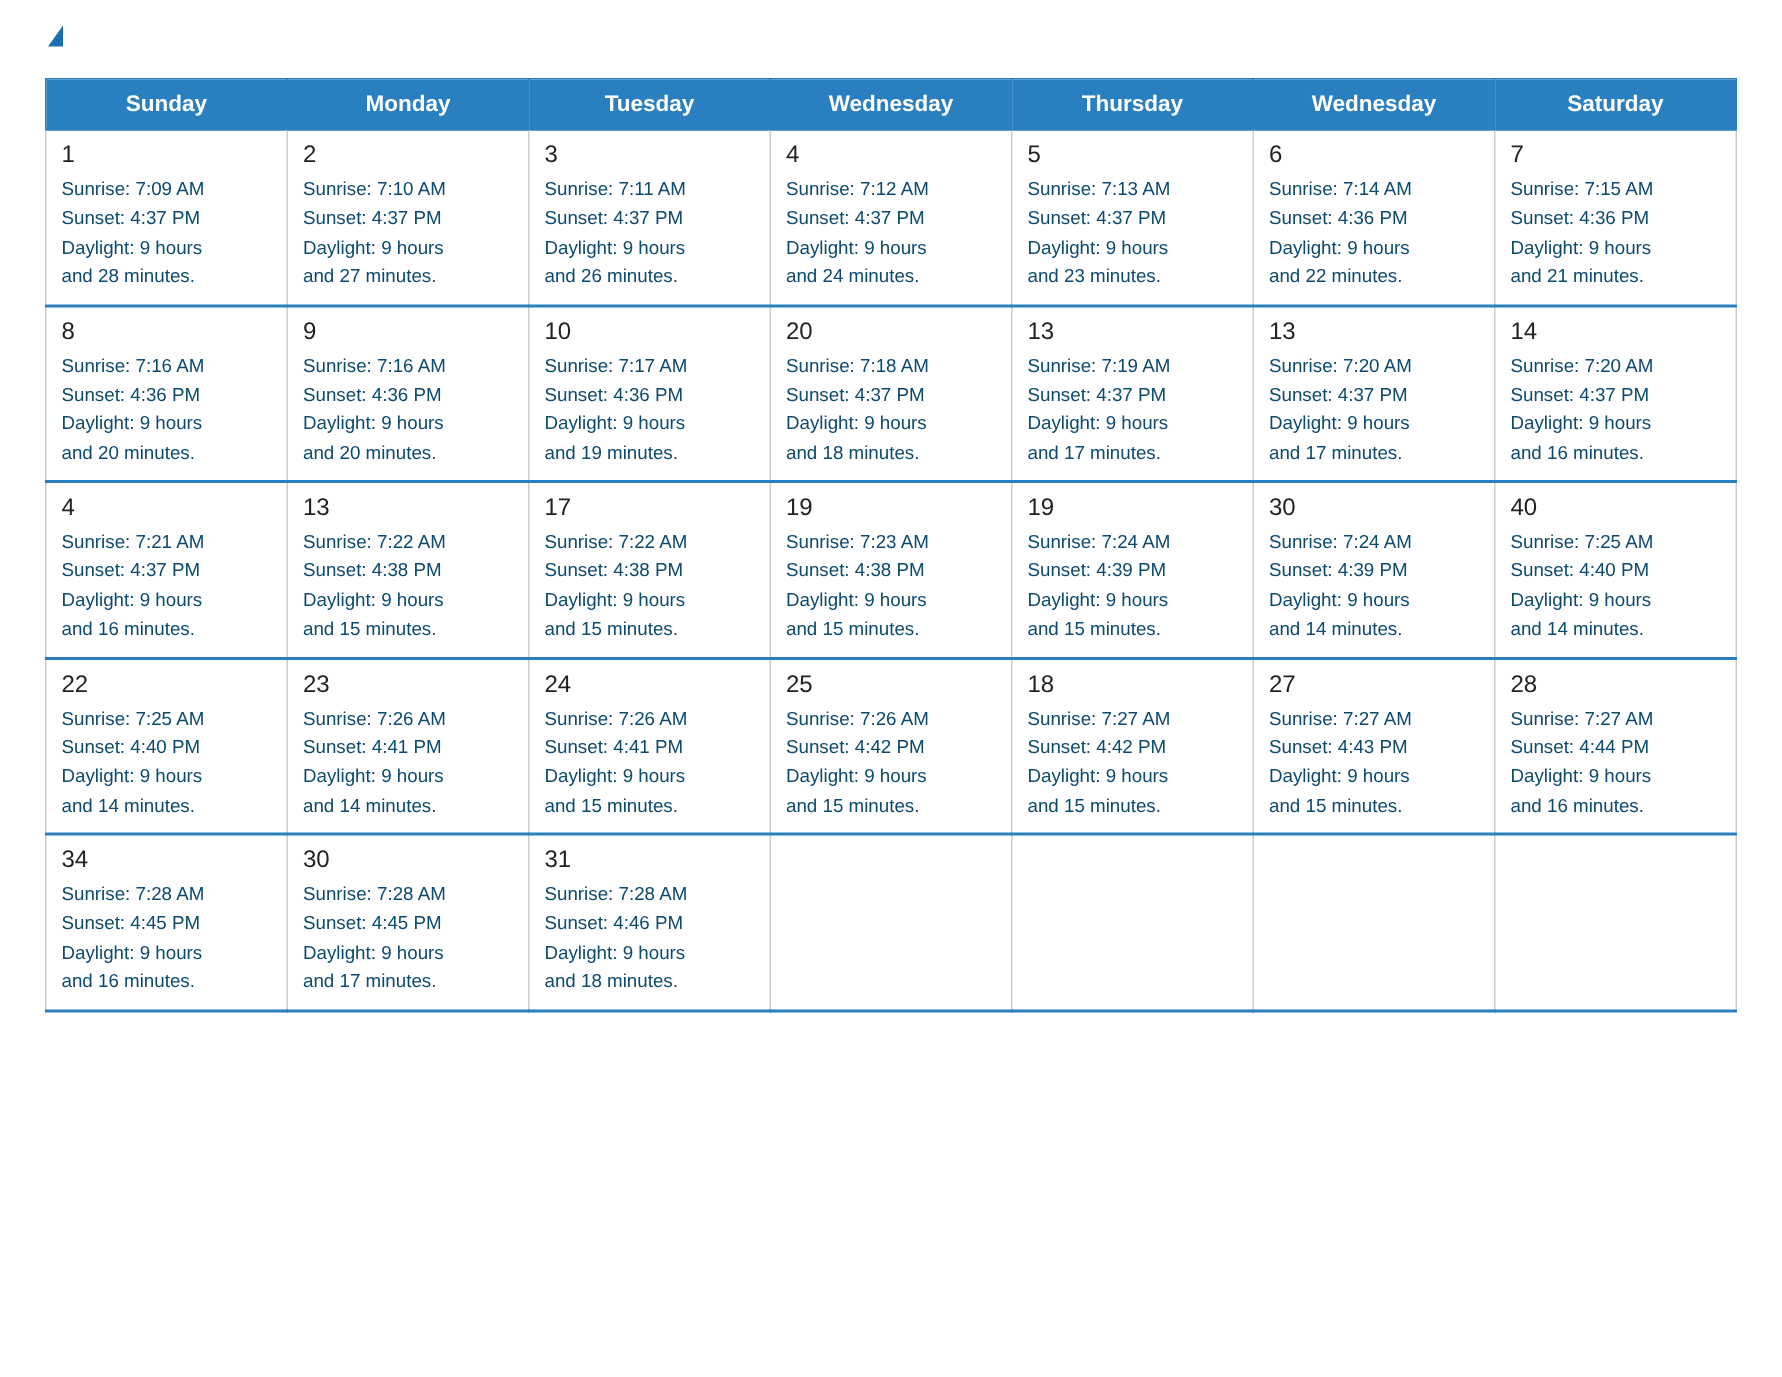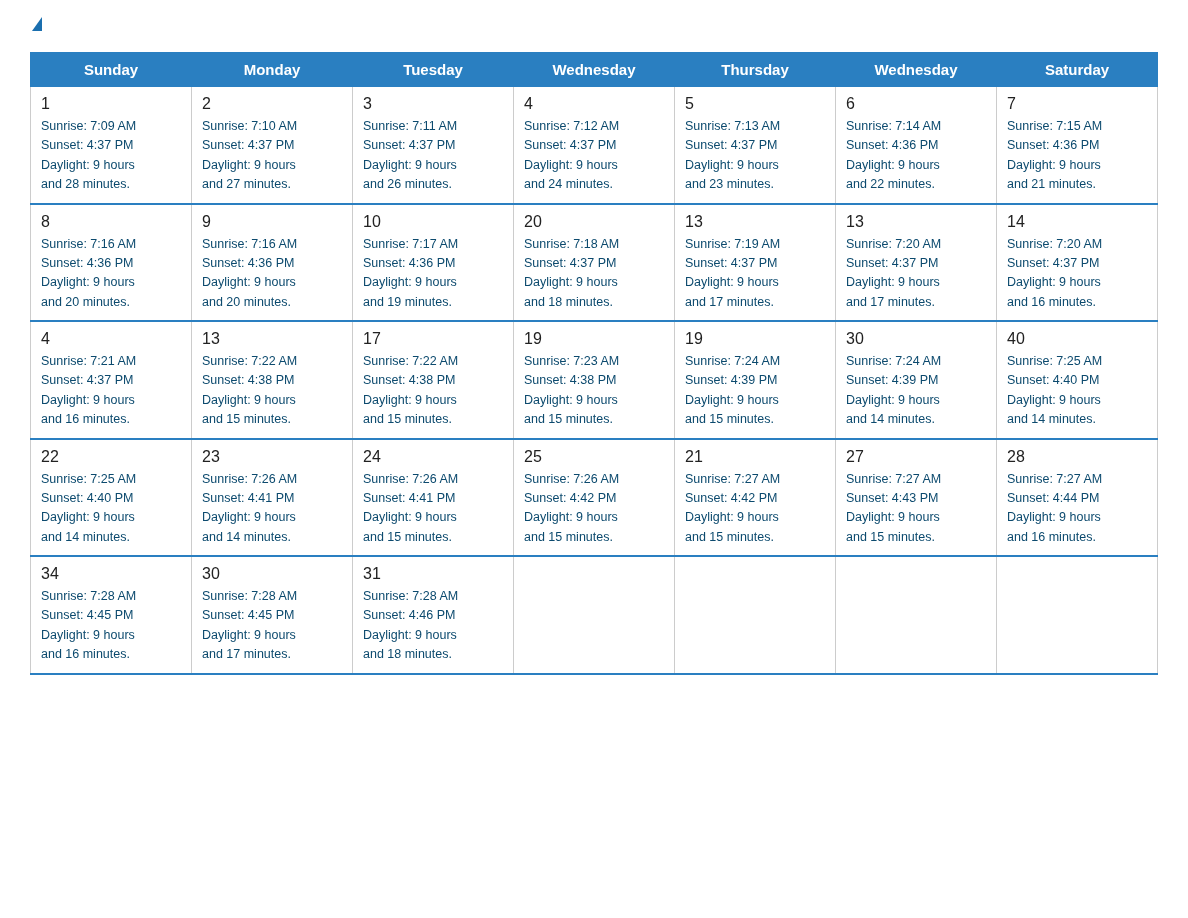--- a/index.html
+++ b/index.html
@@ -230,21 +230,21 @@
       </td>
         <td>
         <span class="day-num">24</span>
         <span class="day-info">Sunrise: 7:26 AM<br>Sunset: 4:41 PM<br>Daylight: 9 hours<br>and 15 minutes.</span>
       </td>
         <td>
         <span class="day-num">25</span>
         <span class="day-info">Sunrise: 7:26 AM<br>Sunset: 4:42 PM<br>Daylight: 9 hours<br>and 15 minutes.</span>
       </td>
         <td>
-        <span class="day-num">21</span>
+        <span class="day-num">18</span>
         <span class="day-info">Sunrise: 7:27 AM<br>Sunset: 4:42 PM<br>Daylight: 9 hours<br>and 15 minutes.</span>
       </td>
         <td>
         <span class="day-num">27</span>
         <span class="day-info">Sunrise: 7:27 AM<br>Sunset: 4:43 PM<br>Daylight: 9 hours<br>and 15 minutes.</span>
       </td>
         <td>
         <span class="day-num">28</span>
         <span class="day-info">Sunrise: 7:27 AM<br>Sunset: 4:44 PM<br>Daylight: 9 hours<br>and 16 minutes.</span>
       </td>

